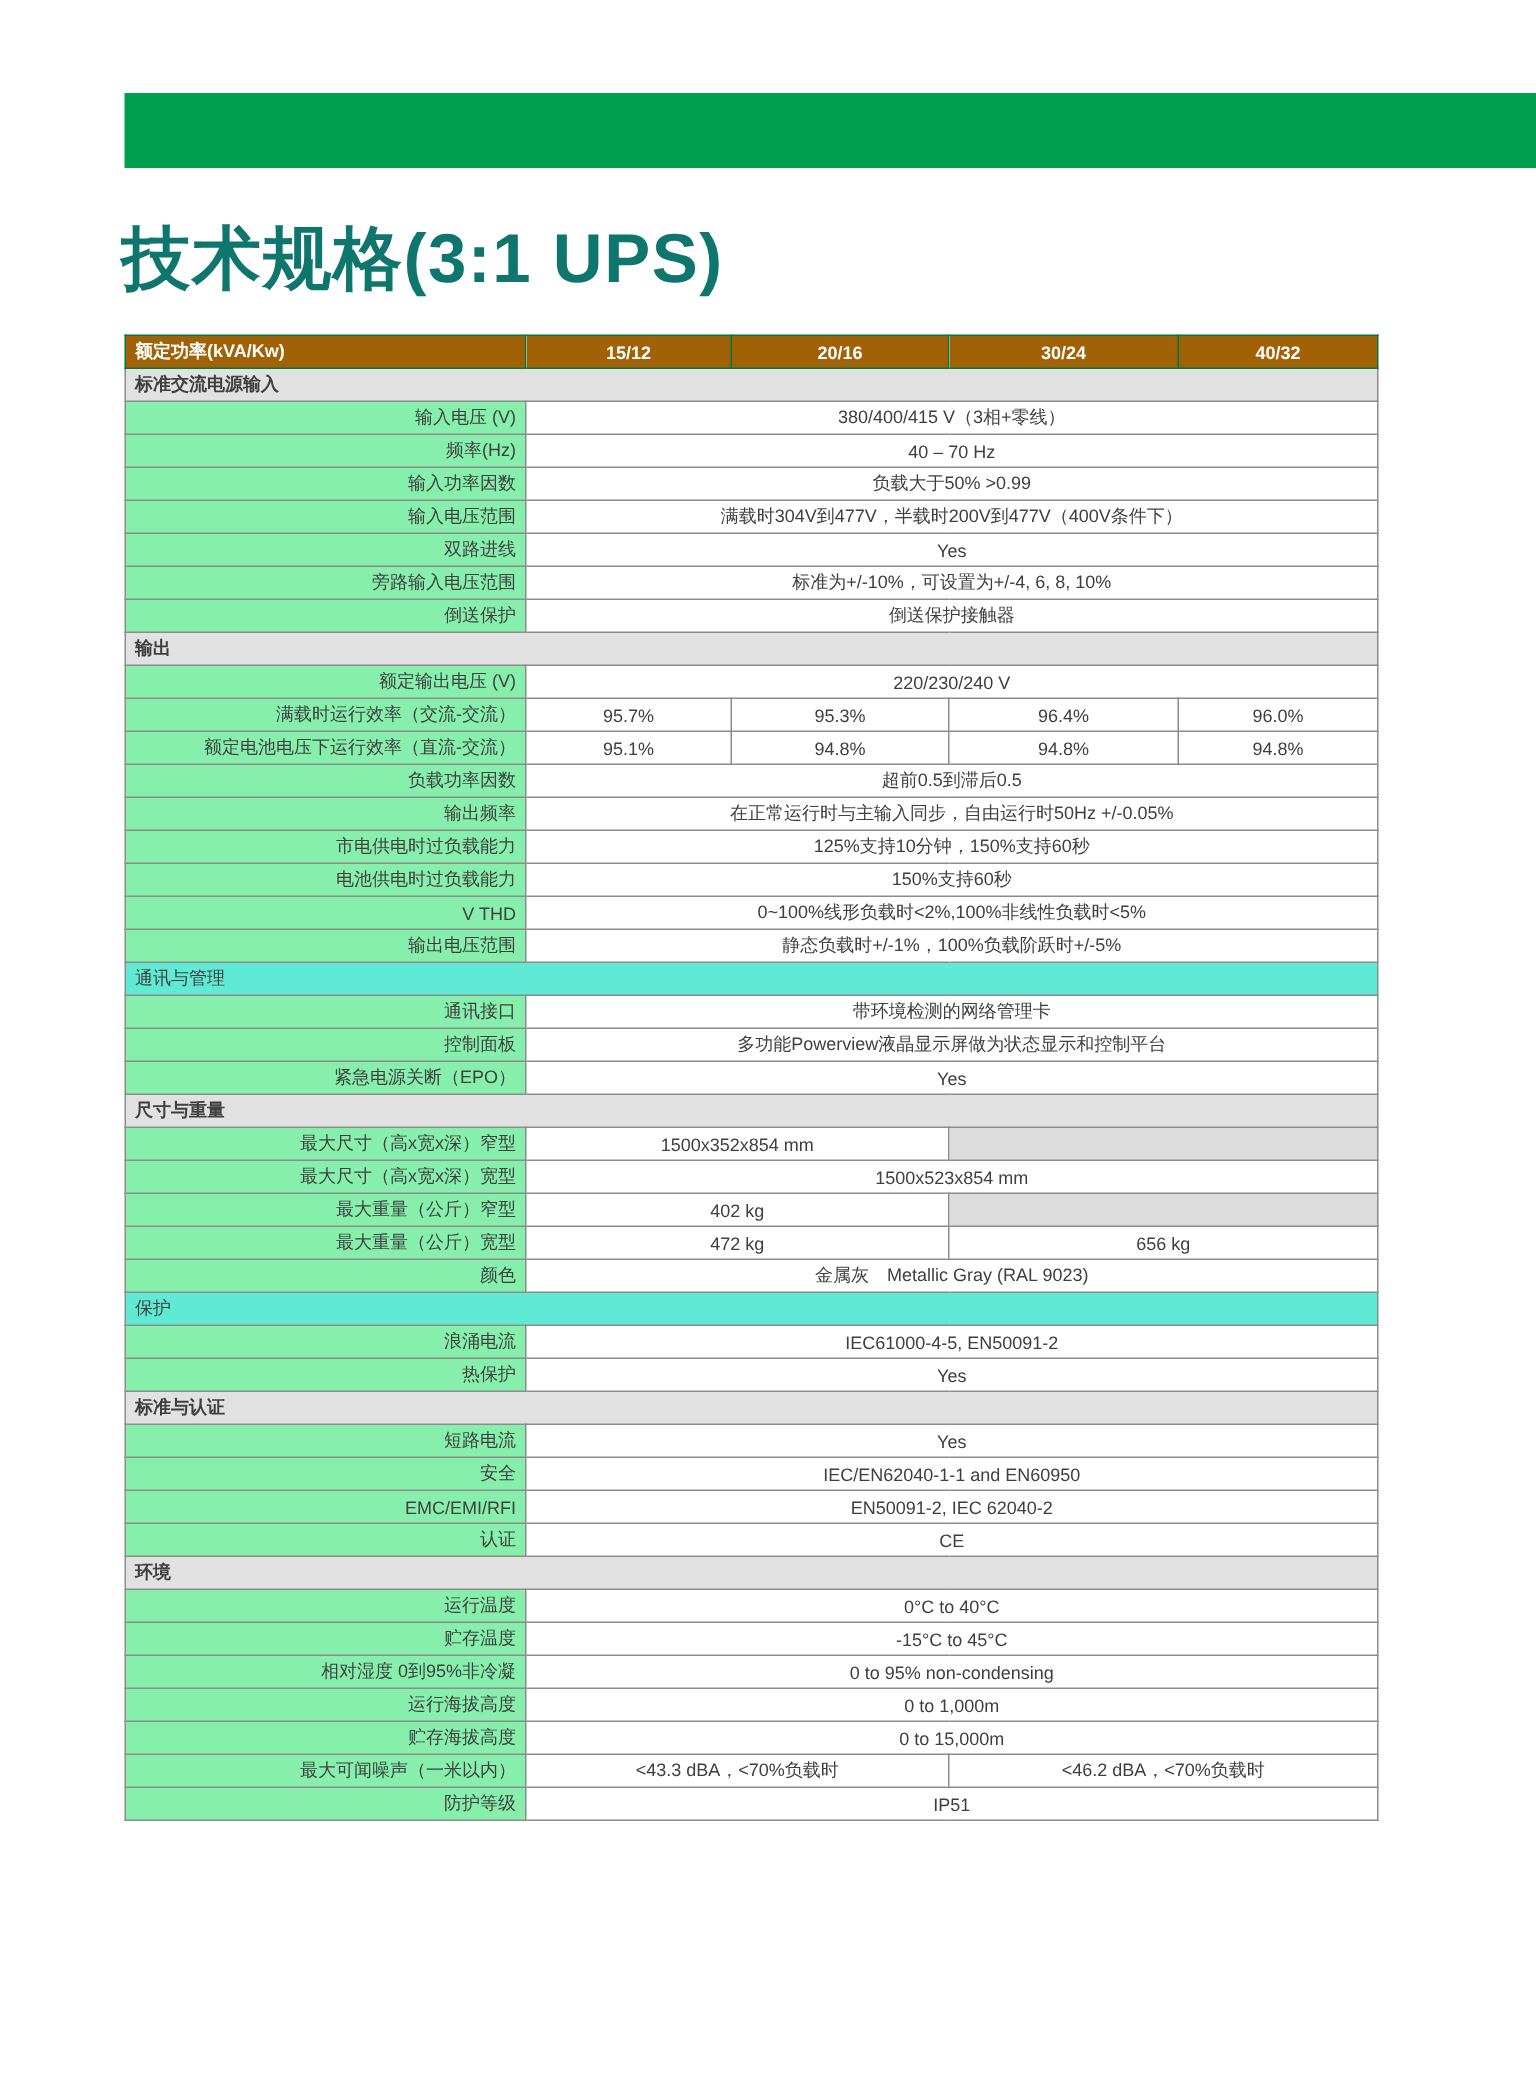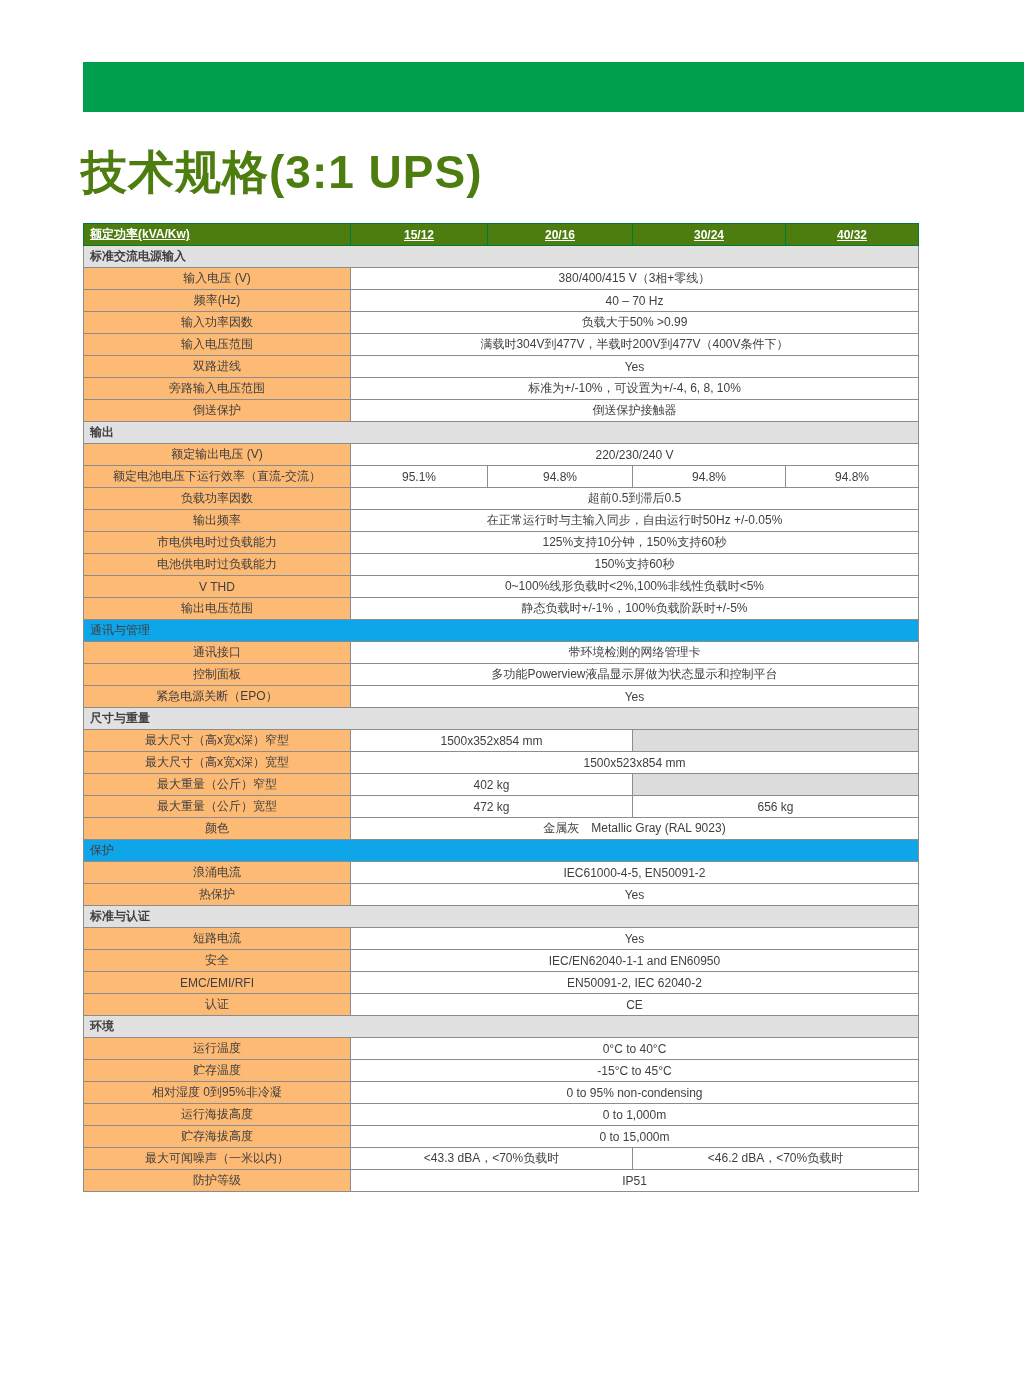--- a/index.html
+++ b/index.html
@@ -7,44 +7,43 @@
     width:1024px;height:1390px;position:relative;background:#ffffff;
     font-family:"Liberation Sans","DejaVu Sans",sans-serif;
     -webkit-font-smoothing:antialiased;
   }
   .topbar{
     position:absolute;left:83px;top:62px;width:941px;height:50px;
     background:#009f4d;
   }
   .page-title{
     position:absolute;left:81px;top:142px;
-    font-size:46px;font-weight:600;color:#4d7c0f;letter-spacing:1px;
+    font-size:46px;font-weight:600;color:#0f766e;letter-spacing:1px;
     white-space:nowrap;
   }
   table.spec{
     position:absolute;left:83px;top:223px;width:835px;
     border-collapse:collapse;table-layout:fixed;
   }
   table.spec th, table.spec td{
     border:1px solid #8c8c8c;
     font-size:12px;color:#3f3f3f;
     height:21px;padding:0 6px;
     overflow:hidden;white-space:nowrap;
     font-weight:normal;
   }
   table.spec thead th{
-    background:#4d7c0f;color:#ffffff;font-weight:bold;
+    background:#a16207;color:#ffffff;font-weight:bold;
     border:1px solid #007a3c;
-    text-decoration:underline;
   }
   th.hlbl{text-align:left;}
   th.hval{}
-  td.lbl{text-align:center;background:#fdba74;}
+  td.lbl{text-align:right;background:#86efac;}
   td.val{text-align:center;background:#ffffff;}
-  td.section{text-align:left;background:#0ea5e9;}
+  td.section{text-align:left;background:#5eead4;}
   td.section.shade{background:#e2e1e1;font-weight:bold;}
   td.na{background:#dcdcdc;}
 </style>
 </head>
 <body>
 
 <div class="topbar"></div>
 
 <div class="page-title">技术规格(3:1 UPS)</div>
 
@@ -98,20 +97,27 @@
         <td class="val" colspan="4">倒送保护接触器</td>
       </tr>
       <tr>
         <td class="section shade" colspan="5">输出</td>
       </tr>
       <tr>
         <td class="lbl">额定输出电压 (V)</td>
         <td class="val" colspan="4">220/230/240 V</td>
       </tr>
       <tr>
+        <td class="lbl">满载时运行效率（交流-交流）</td>
+        <td class="val">95.7%</td>
+        <td class="val">95.3%</td>
+        <td class="val">96.4%</td>
+        <td class="val">96.0%</td>
+      </tr>
+      <tr>
         <td class="lbl">额定电池电压下运行效率（直流-交流）</td>
         <td class="val">95.1%</td>
         <td class="val">94.8%</td>
         <td class="val">94.8%</td>
         <td class="val">94.8%</td>
       </tr>
       <tr>
         <td class="lbl">负载功率因数</td>
         <td class="val" colspan="4">超前0.5到滞后0.5</td>
       </tr>

